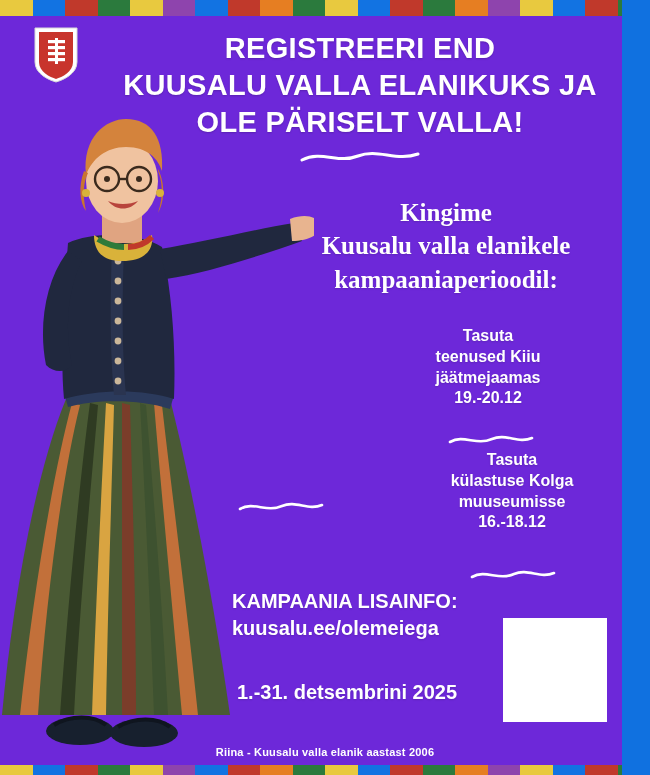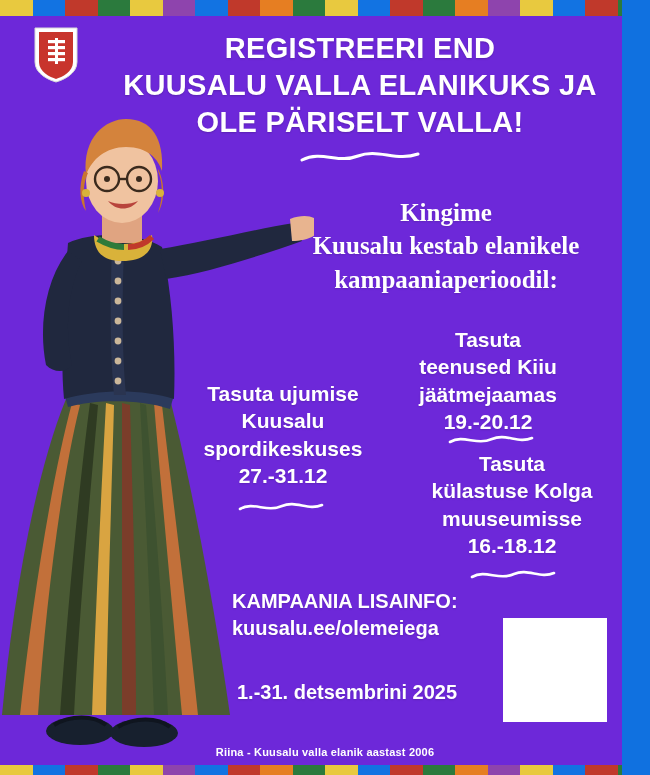--- a/index.html
+++ b/index.html
@@ -85,21 +85,21 @@
     text-shadow: 0 1px 2px rgba(0,0,0,.14);
     font-family: Liberation Serif, serif;
   }
 
   
   .offer {
     position: absolute;
     color: #ffffff;
     font-weight: bold;
     text-align: center;
-    font-size: 21px;
+    font-size: 16px;
     line-height: 1.3;
     text-shadow: 0 1px 2px rgba(0,0,0,.14);
     z-index: 7;
   }
   .offer-1 { top: 380px; left: 178px; width: 210px; }
   .offer-2 { top: 326px; left: 388px; width: 200px; }
   .offer-3 { top: 450px; left: 412px; width: 200px; }
 
   .sq {
     position: absolute;
@@ -308,30 +308,24 @@
     <span class="l2">KUUSALU VALLA ELANIKUKS JA</span>
     <span class="l3">OLE PÄRISELT VALLA!</span>
   </div>
 
   <svg class="squiggle-head" viewBox="0 0 120 18">
     <path d="M2 12 C22 2 38 16 58 8 C78 0 96 14 118 6" stroke="#ffffff" stroke-width="3" fill="none" stroke-linecap="round"></path>
   </svg>
 
   <div class="intro">
     <span>Kingime</span><br>
-    <span>Kuusalu kestab elanikele</span><br>
+    <span>Kuusalu valla elanikele</span><br>
     <span>kampaaniaperioodil:</span>
   </div>
 
-  <div class="offer offer-1">
-    <span>Tasuta ujumise</span><br>
-    <span>Kuusalu</span><br>
-    <span>spordikeskuses</span><br>
-    <span>27.-31.12</span>
-  </div>
   <svg class="sq sq-1" viewBox="0 0 86 14">
     <path d="M2 9 C16 1 28 13 44 6 C58 0 70 11 84 5" stroke="#ffffff" stroke-width="2.6" fill="none" stroke-linecap="round"></path>
   </svg>
 
   <div class="offer offer-2">
     <span>Tasuta</span><br>
     <span>teenused Kiiu</span><br>
     <span>jäätmejaamas</span><br>
     <span>19.-20.12</span>
   </div>

